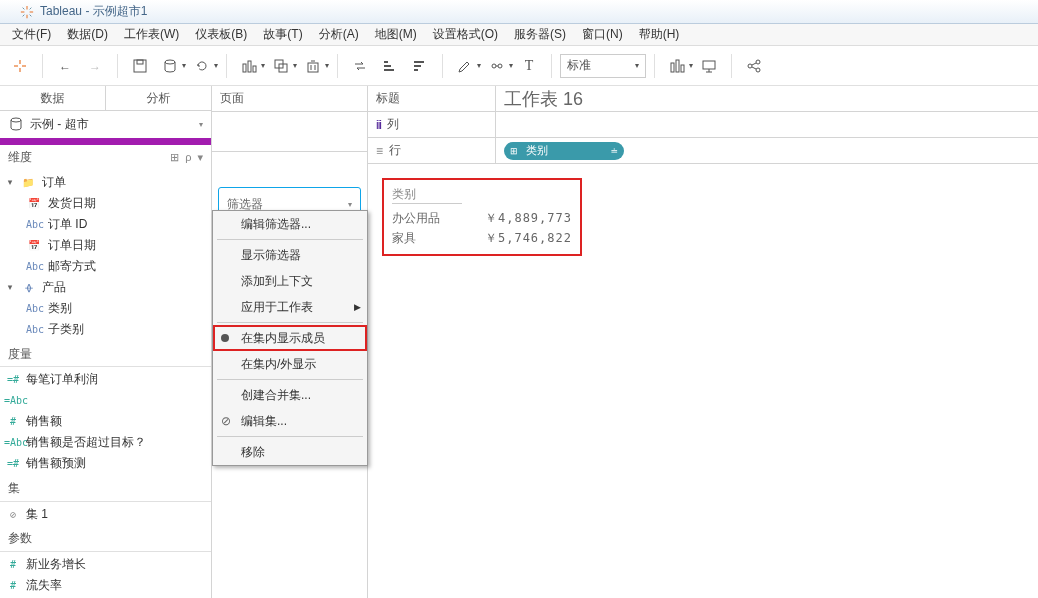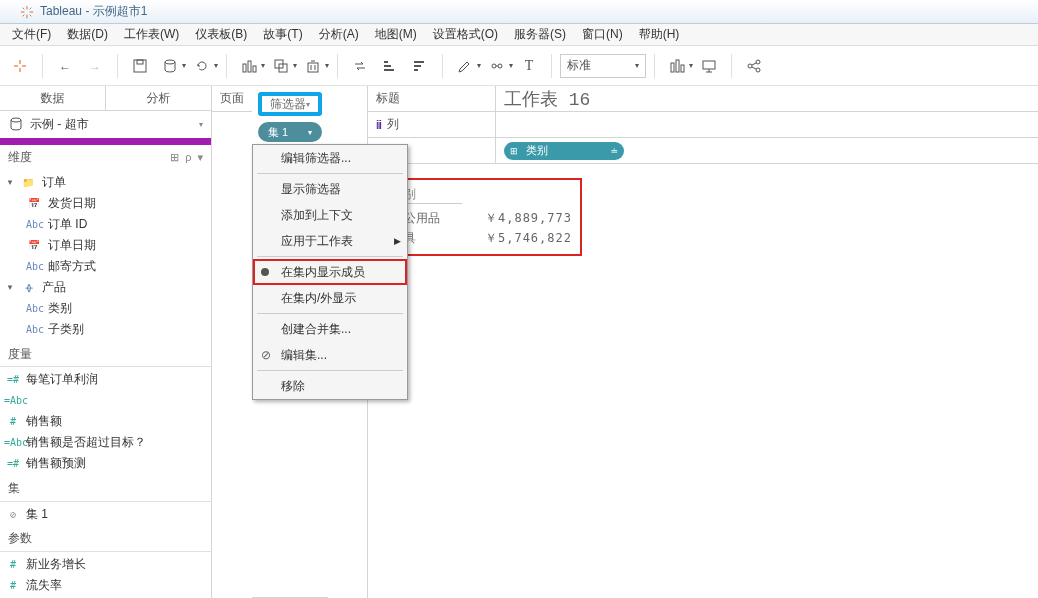--- a/index.html
+++ b/index.html
@@ -34,43 +34,43 @@
 .section-head.border { border-bottom: 1px solid #e0e0e0; }
 
 .tree { padding: 2px 0; }
 .tree .node { display: flex; align-items: center; height: 21px; padding-left: 4px; gap: 4px; cursor: default; }
 .tree .caret { width: 12px; font-size: 9px; color: #666; text-align: center; }
 .tree .icon { width: 18px; font-size: 10px; color: #6b8abb; text-align: center; font-family: monospace; }
 .tree .indent { width: 18px; }
 .tree .label { flex: 1; white-space: nowrap; overflow: hidden; }
 .tree .node.meas .icon { color: #3a9; }
 
-.midpanel { width: 156px; border-right: 1px solid #d4d4d4; display: flex; flex-direction: row; }
+.midpanel { width: 156px; border-right: 1px solid #d4d4d4; display: flex; flex-direction: column; }
 .shelf-title { height: 26px; display: flex; align-items: center; padding: 0 8px; color: #555; border-bottom: 1px solid #d4d4d4; }
 .shelf-body { padding: 6px; position: relative; }
-.filter-pill-shelf { border: 4px solid #0ea5e9; border-radius: 3px; padding: 4px 8px; color: #666; height: 24px; display:flex;align-items:center;justify-content:space-between; margin-bottom:6px; }
+.filter-pill-shelf { border: 1px solid #0ea5e9; border-radius: 3px; padding: 4px 8px; color: #666; height: 34px; display:flex;align-items:center;justify-content:space-between; margin-bottom:6px;margin-top:29px; }
 .filter-pill-shelf .caret { font-size:8px;color:#888; }
 
 .pill { background: #5ca8b8; color: #fff; border-radius: 10px; height: 20px; display: flex; align-items: center; padding: 0 10px; font-size: 11px; justify-content: space-between; }
 .pill.set { background: #4d8e9c; }
 .pill .caret { font-size: 8px; }
 
 .context-menu { position: absolute; left: 0px; top: 58px; width: 156px; background: #f5f5f5; border: 1px solid #999; box-shadow: 2px 2px 4px rgba(0,0,0,.3); z-index: 10; }
 .context-menu .cm-item { height: 26px; display: flex; align-items: center; padding: 0 8px 0 28px; position: relative; cursor: default; }
 .context-menu .cm-sep { height: 1px; background: #ccc; margin: 2px 4px; }
 .context-menu .cm-item .radio { position: absolute; left: 8px; width: 8px; height: 8px; border-radius: 50%; background: #555; }
 .context-menu .cm-item .sub { position: absolute; right: 6px; font-size: 9px; }
 .context-menu .cm-item.highlight { outline: 2px solid #d22; outline-offset: -2px; }
 .context-menu .cm-item .cm-icon { position:absolute; left:6px; width:14px; height:14px; display:flex; align-items:center; justify-content:center; color:#666; }
 
 .rightpanel { flex: 1; display: flex; flex-direction: column; }
 .rp-row { display: flex; height: 26px; border-bottom: 1px solid #d4d4d4; }
 .rp-cell-label { width: 128px; display: flex; align-items: center; padding: 0 8px; color: #555; border-right: 1px solid #d4d4d4; gap: 6px; }
 .rp-cell-content { flex: 1; display: flex; align-items: center; padding: 0 8px; font-size: 14px; color: #555; gap: 6px; }
-.title-text { font-family: Liberation Mono, monospace; font-size: 18px; color: #666; }
+.title-text { font-family: Liberation Sans, sans-serif; font-size: 18px; color: #666; }
 
 .row-pill { background: #3a9aaa; color:#fff; border-radius:10px; height:18px; display:flex; align-items:center; padding:0 22px 0 22px; font-size:11px; min-width:120px; position: relative; }
 .row-pill .pi-left { position:absolute; left:6px; font-size:9px; }
 .row-pill .pi-right { position:absolute; right:6px; font-size:9px; }
 
 .viz-area { flex:1; padding: 14px; position:relative; }
 .viz-box { border: 2px solid #d22; width: 200px; padding: 6px 8px; font-family: "SimSun", serif; font-size: 12px; color:#666; }
 .viz-box .vh { color:#888; border-bottom:1px solid #ccc; margin-bottom:4px; display:inline-block; padding-right:46px; }
 .viz-box .vr { display:flex; justify-content:space-between; line-height:20px; }
 .viz-box .vr .vn { letter-spacing: 1px; font-family: monospace; }

